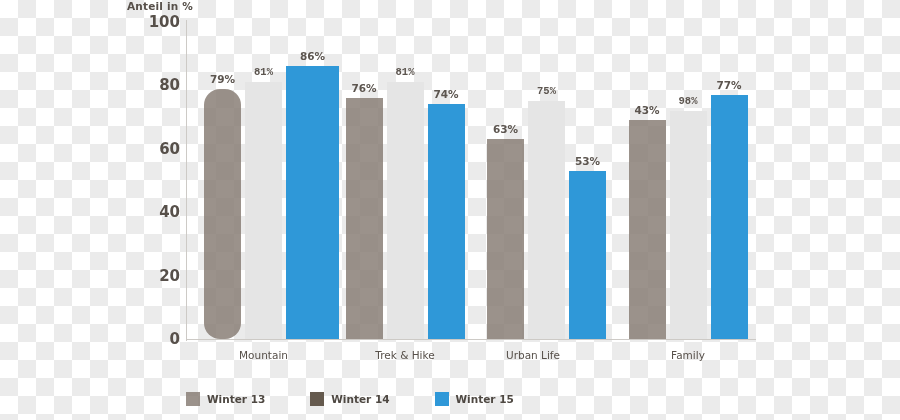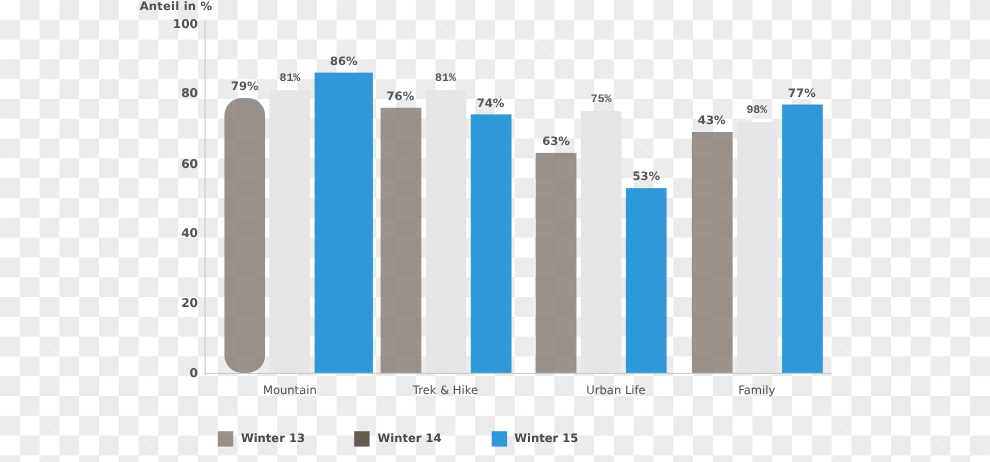--- a/index.html
+++ b/index.html
@@ -63,21 +63,21 @@
     height: 1px;
     background: #cdcac6;
   }
 
   
   .ytick {
     position: absolute;
     right: 0;
     width: 34px;
     text-align: right;
-    font-size: 11px;
+    font-size: 15px;
     font-weight: bold;
     color: #57504a;
     transform: translateY(-50%);
   }
   .ytick-wrap {
     position: absolute;
     left: 144px;
     top: 22px;
     width: 36px;
     height: 317px;
@@ -113,21 +113,21 @@
     font-weight: normal;
     color: #57504a;
     text-align: center;
     white-space: nowrap;
     transform: translateX(-50%);
   }
 
   
   .legend {
     position: absolute;
-    left: 198px;
+    left: 186px;
     top: 392px;
     display: flex;
     align-items: center;
   }
   .legend-item {
     display: flex;
     align-items: center;
     margin-right: 45px;
   }
   .legend-swatch {
@@ -200,21 +200,21 @@
         <span class="bar-label">98%</span>
       </div>
       <div class="bar s2" style="left: 524.5px; height: 244.09px;">
         <span class="bar-label">77%</span>
       </div>
     </div>
 
   <div id="cat-labels">
       <div class="cat-label" style="left: 263.5px;">Mountain</div>
       <div class="cat-label" style="left: 405px;">Trek &amp; Hike</div>
-      <div class="cat-label" style="left: 560px; text-align: center;">Urban Life</div>
+      <div class="cat-label" style="left: 533px; text-align: center;">Urban Life</div>
       <div class="cat-label" style="left: 688px;">Family</div>
     </div>
 
   <div class="legend" id="legend">
       <div class="legend-item">
         <span class="legend-swatch s0"></span>
         <span class="legend-text">Winter 13</span>
       </div>
       <div class="legend-item">
         <span class="legend-swatch s1"></span>

